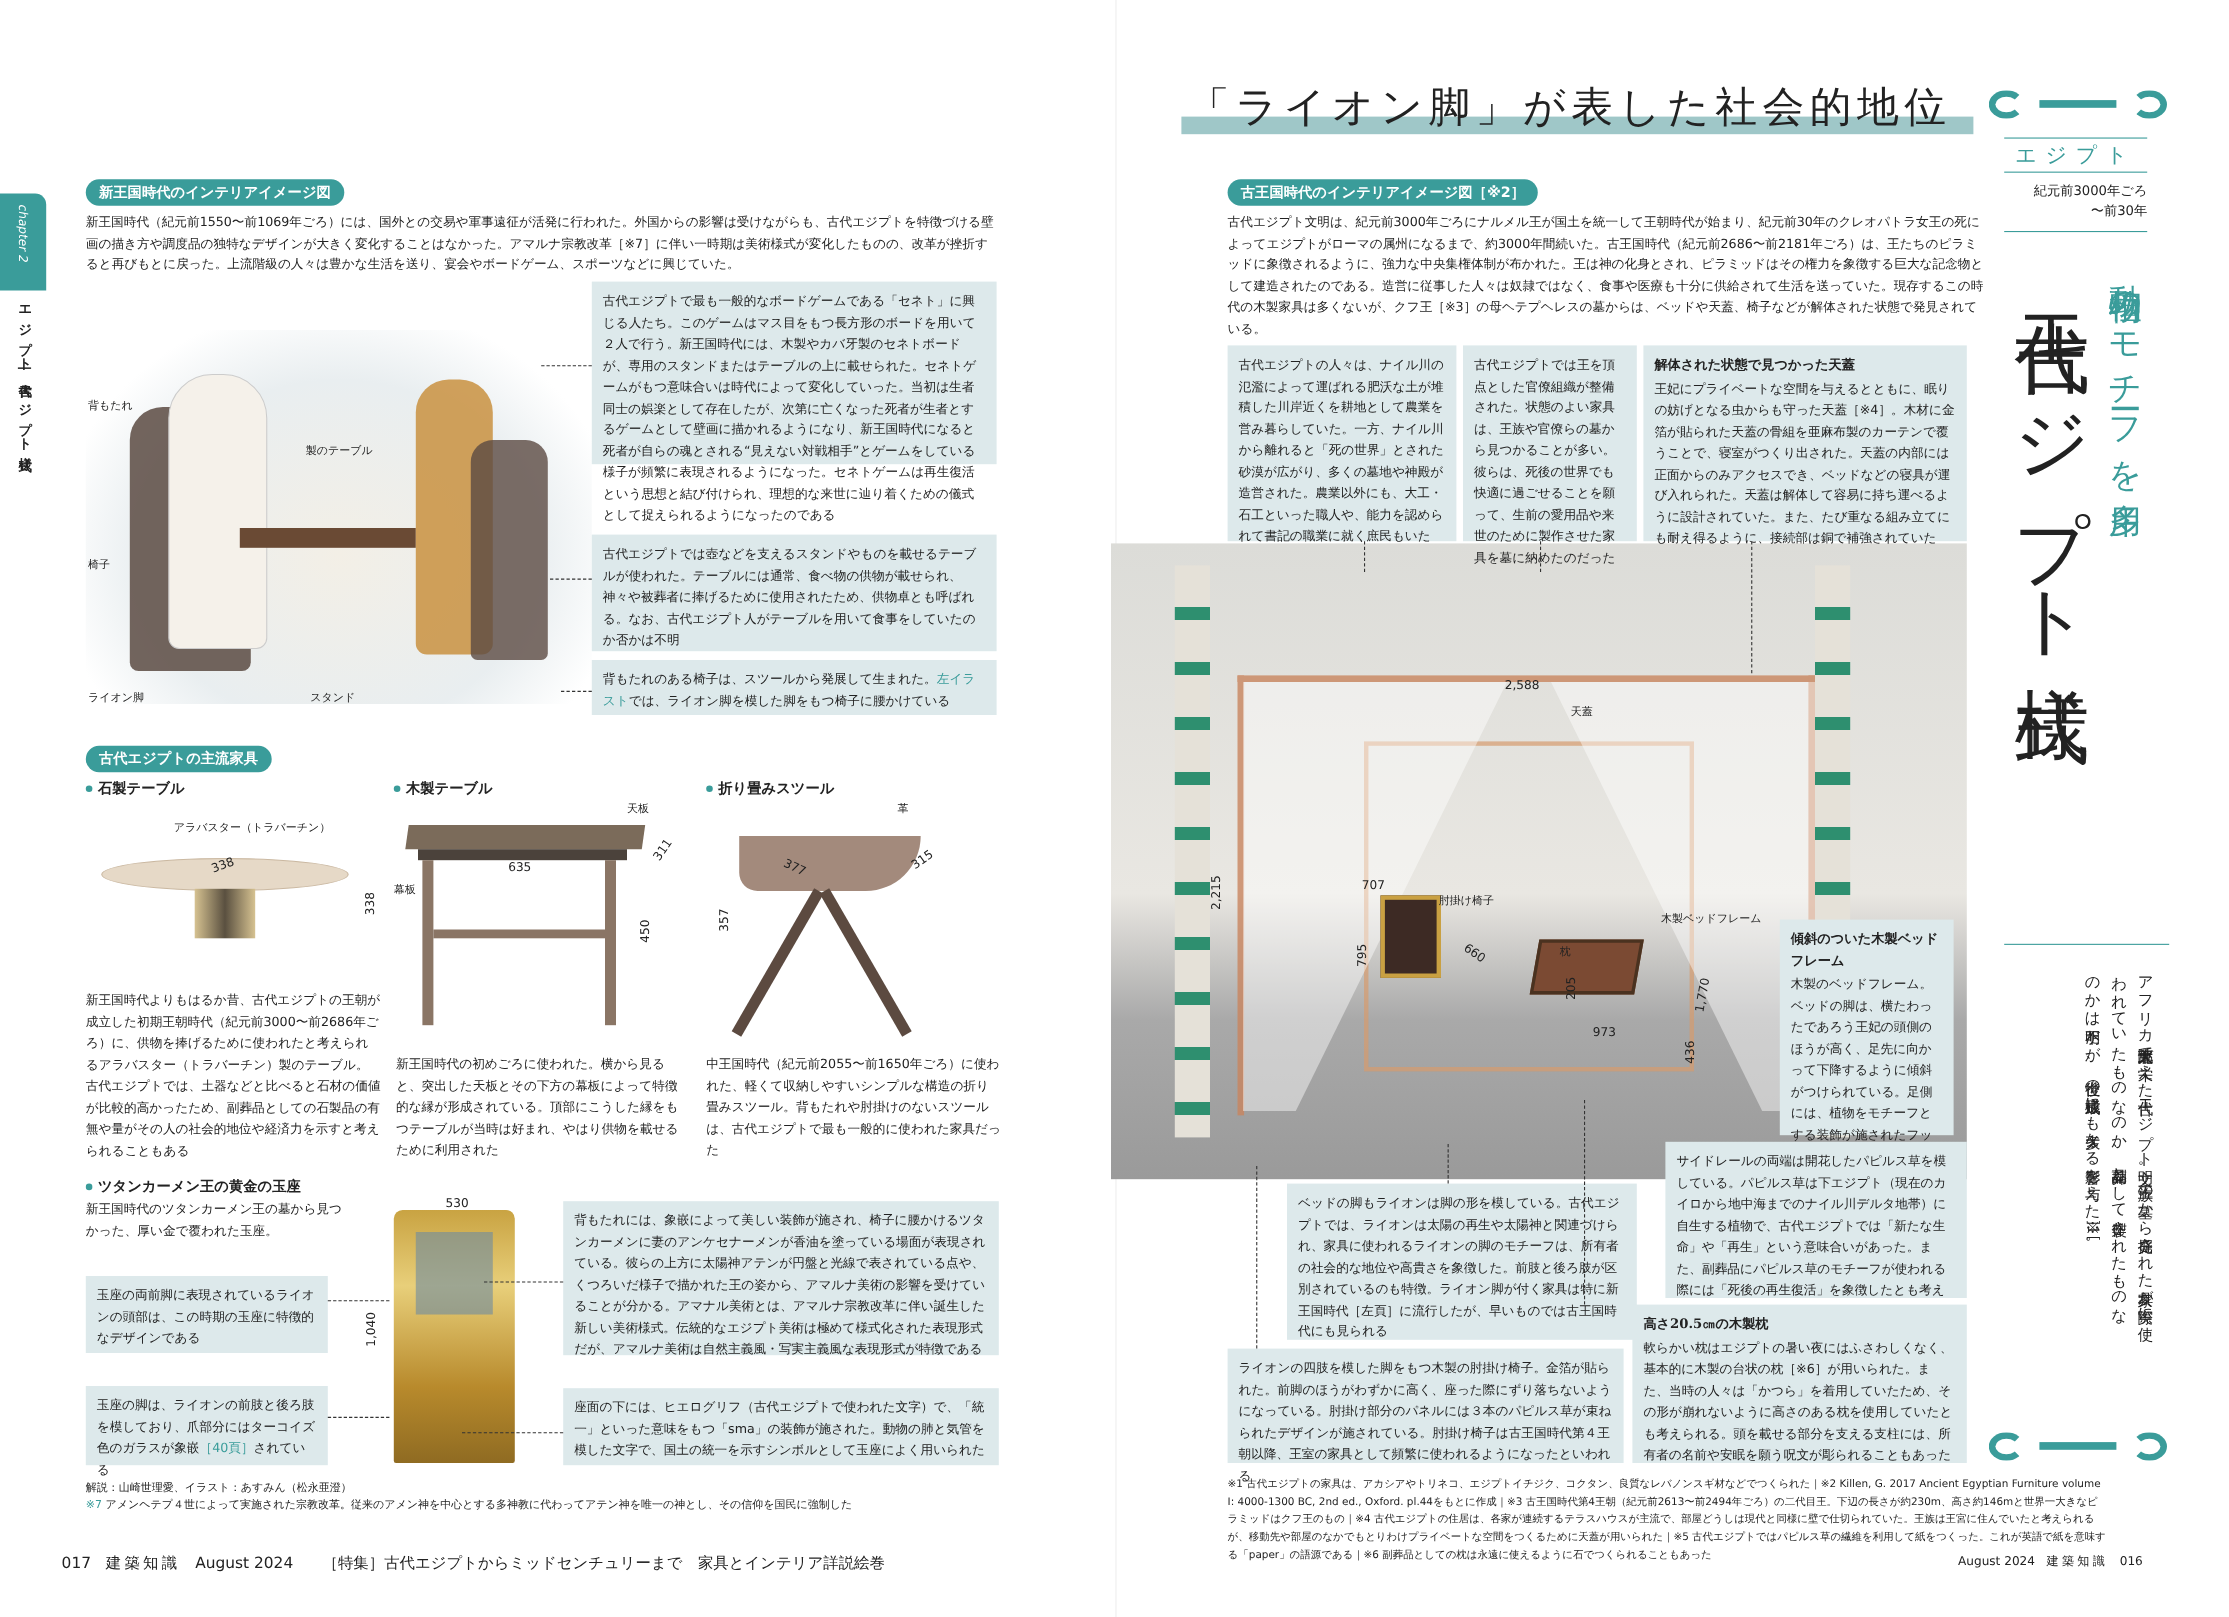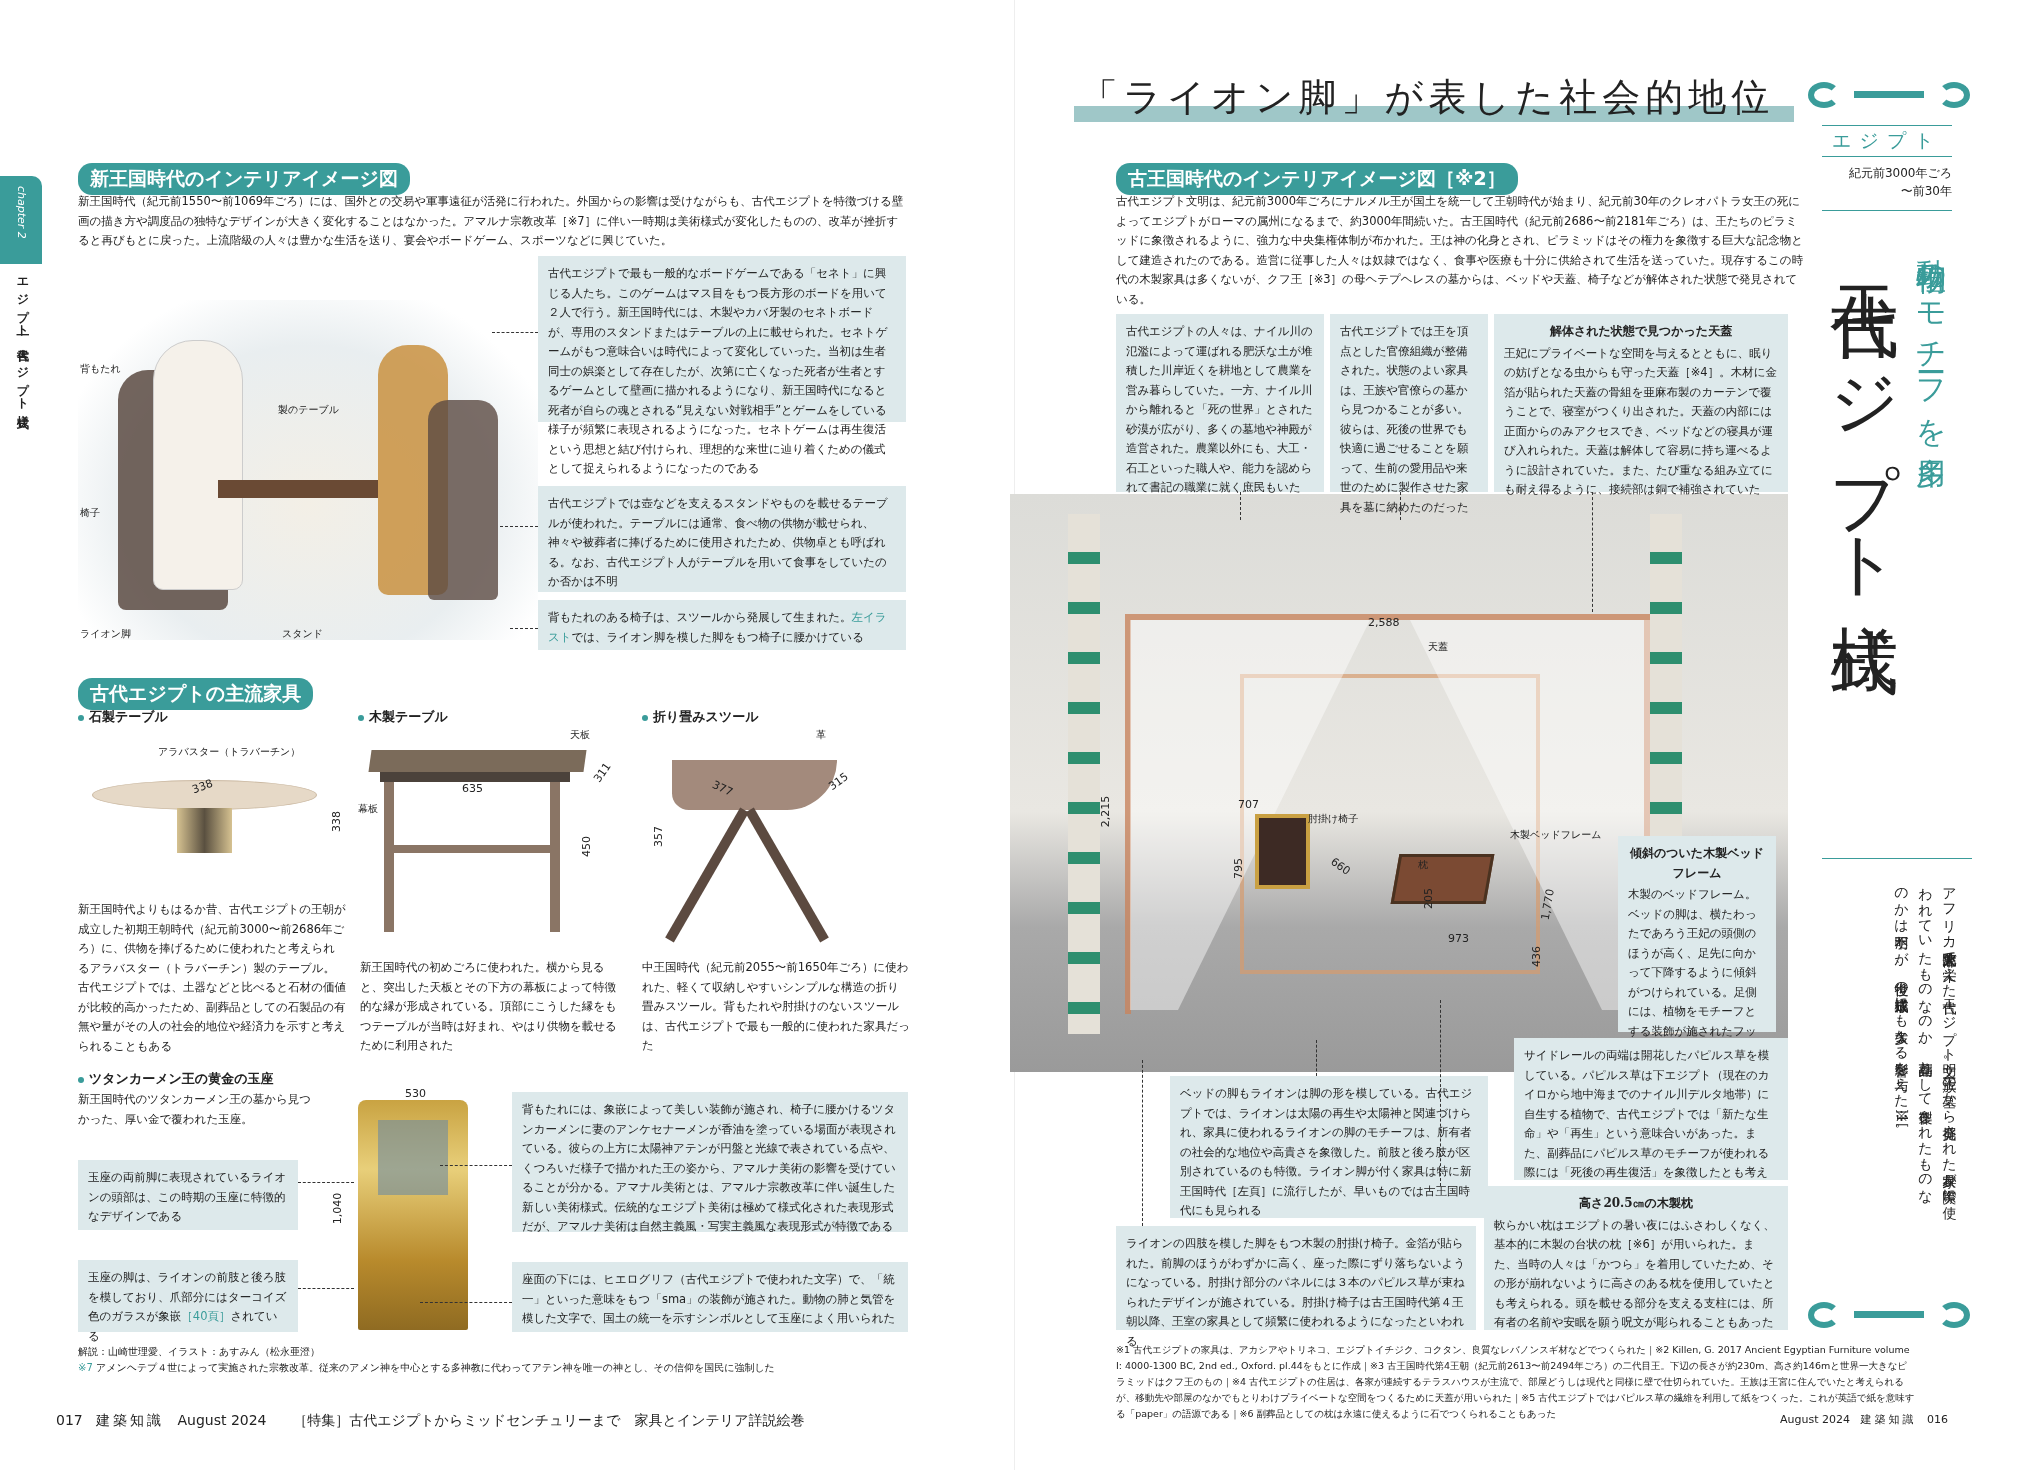--- a/index.html
+++ b/index.html
@@ -1,22 +1,22 @@
 <!DOCTYPE html>
 <html><head>
 <meta charset="utf-8">
 <style>
 *{box-sizing:border-box;margin:0;padding:0}
 body{width:2026px;height:1470px;background:#fff;position:relative;font-family:"DejaVu Sans",sans-serif;color:#222;overflow:hidden}
 .abs{position:absolute}
 .teal{color:#3a9c9a}
-.tag{position:absolute;background:#3a9c9a;color:#fff;font-weight:bold;font-size:19px;padding:3px 12px;border-radius:14px;white-space:nowrap}
+.tag{position:absolute;background:#3a9c9a;color:#fff;font-weight:bold;font-size:13px;padding:3px 12px;border-radius:14px;white-space:nowrap}
 .body{font-size:11.5px;line-height:19.5px;color:#222}
 .box{position:absolute;background:#dde9eb;font-size:11.5px;line-height:19.5px;padding:8px 10px;color:#222}
-.box h4{text-align:center;font-size:12px;font-family:"DejaVu Serif",serif;margin-bottom:2px}
+.box h4{font-size:12px;font-family:"DejaVu Serif",serif;margin-bottom:2px}
 .sub{position:absolute;font-size:13px;font-weight:bold;white-space:nowrap}
 .sub .dot{display:inline-block;width:6px;height:6px;border-radius:50%;background:#3a9c9a;margin-right:5px;vertical-align:middle}
 .lbl{position:absolute;font-size:10px;white-space:nowrap;color:#222}
 .dim{position:absolute;font-size:11px;color:#222}
 .dash{position:absolute;border-top:1px dashed #333}
 .vdash{position:absolute;border-left:1px dashed #333}
 .spine{position:absolute;left:1014px;top:0;width:1px;height:1470px;background:#eee}
 .vert{writing-mode:vertical-rl}
 </style>
 </head>

